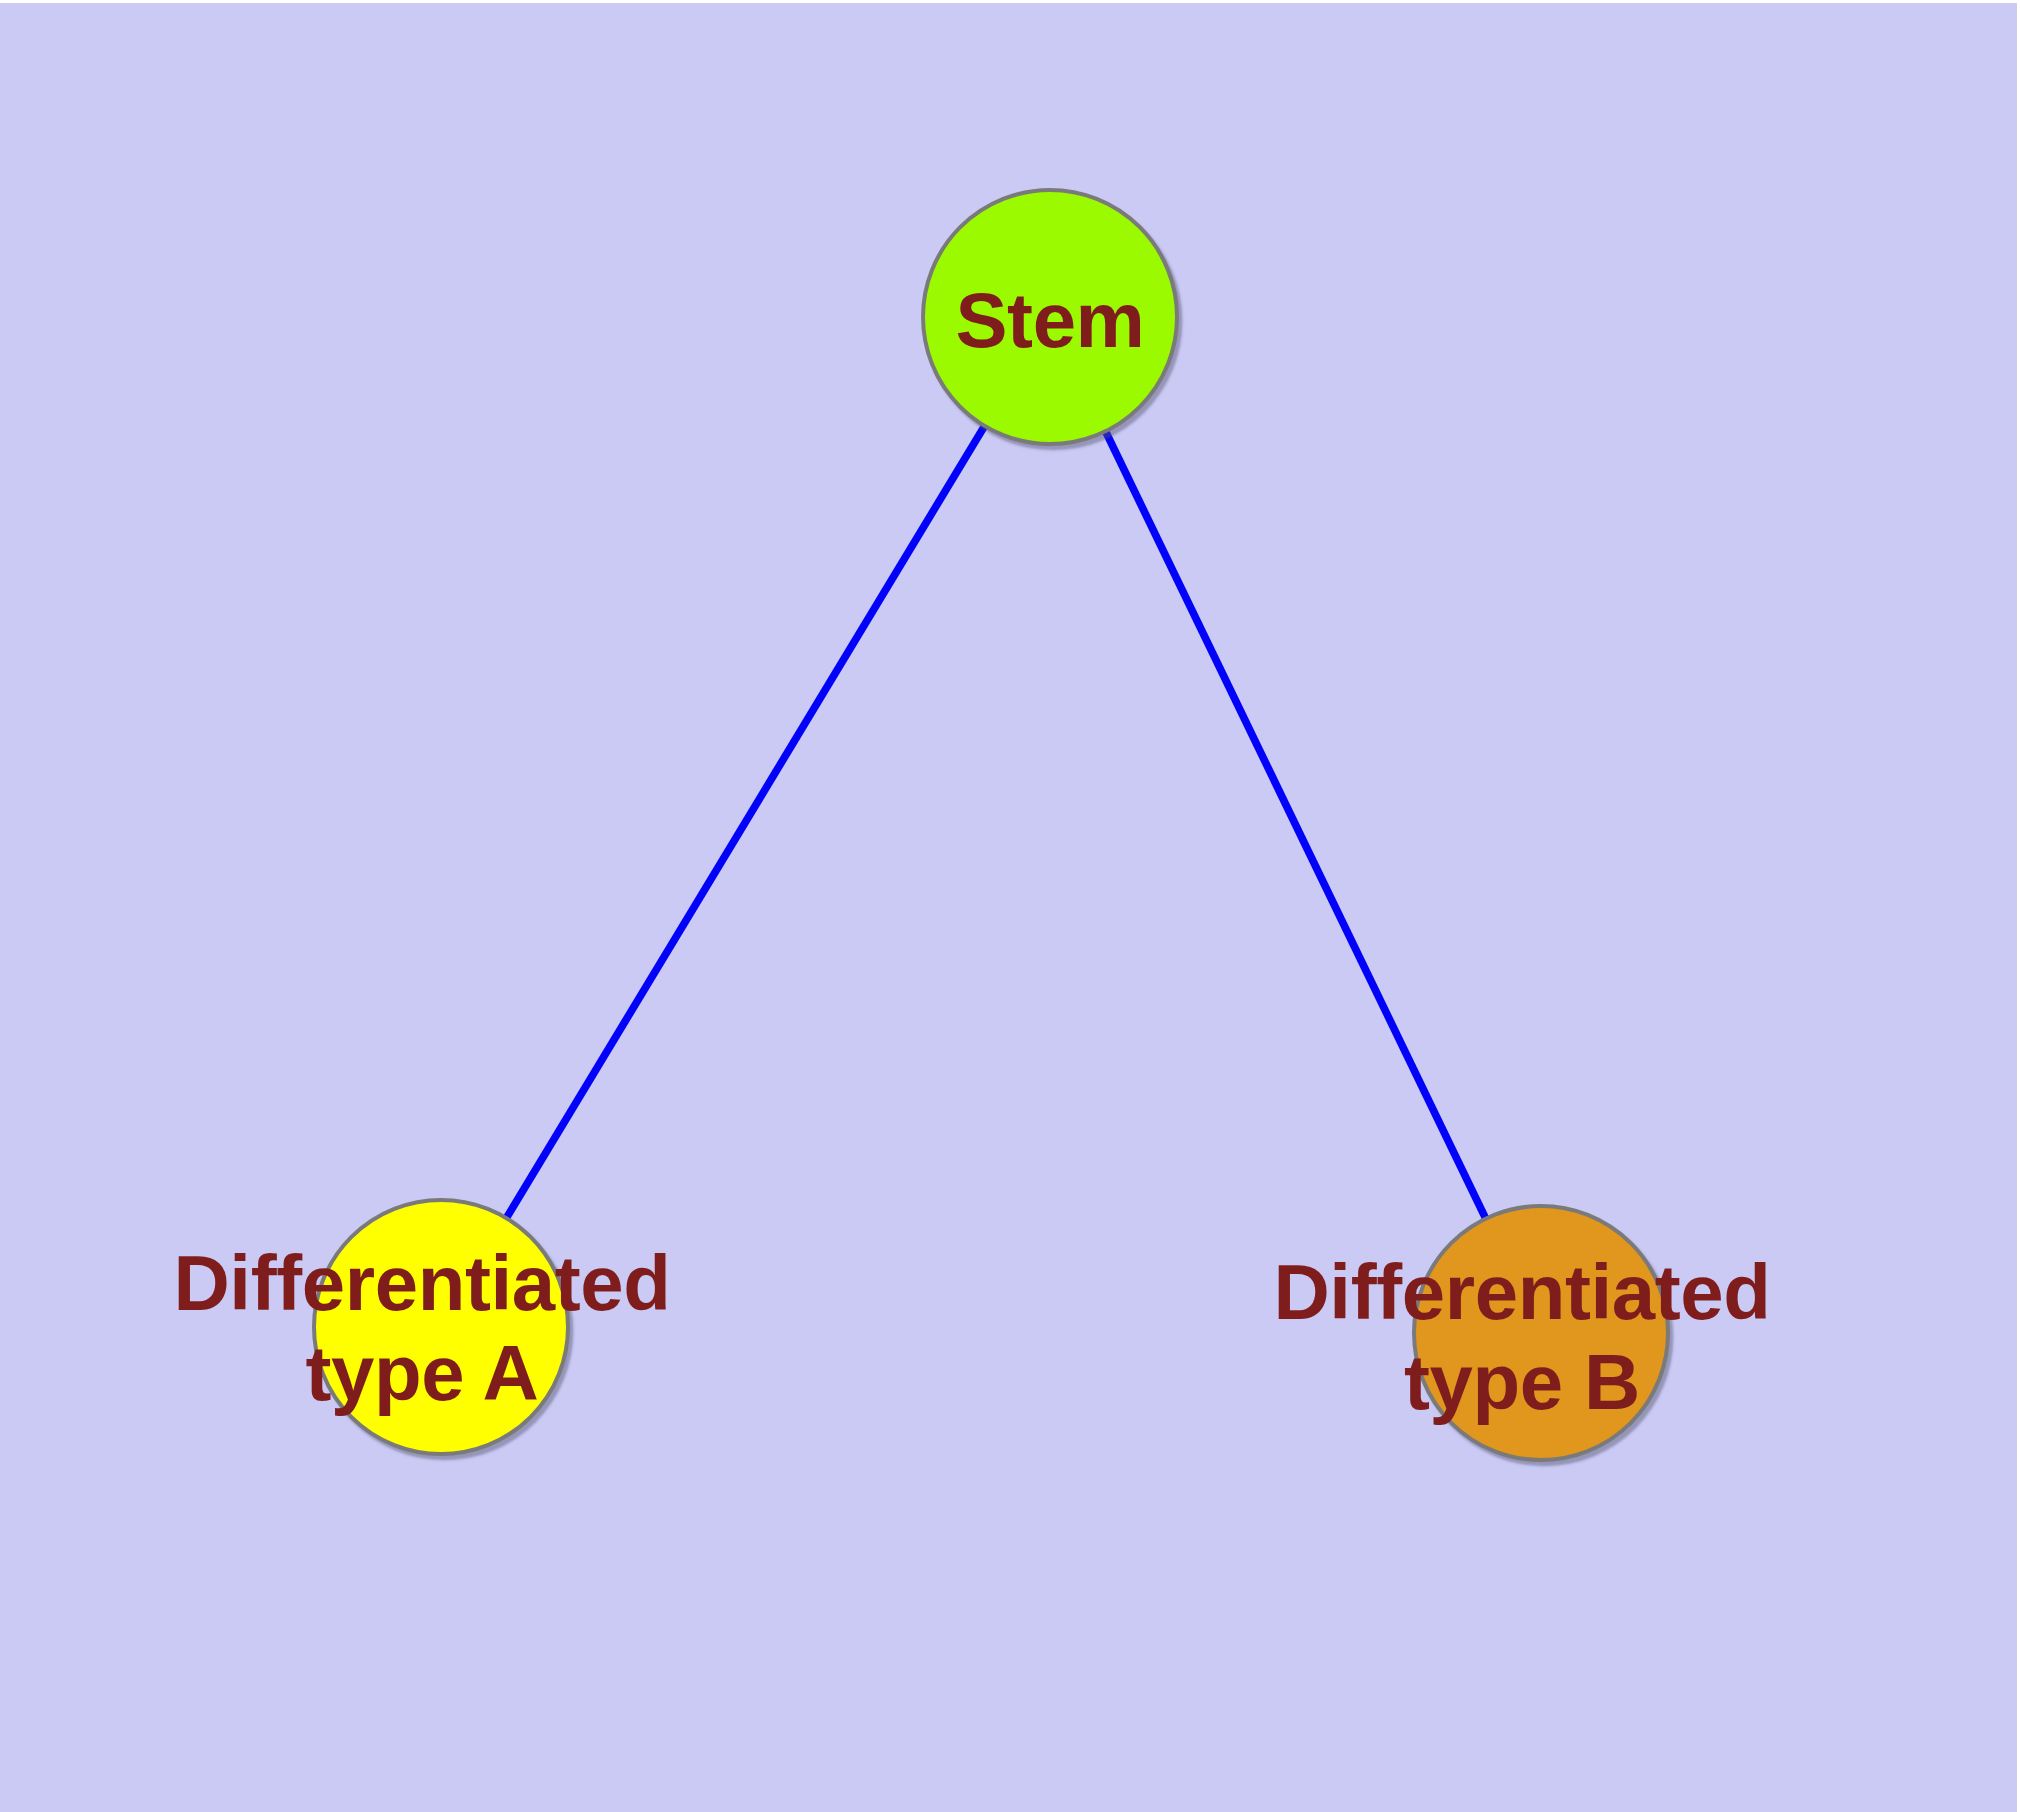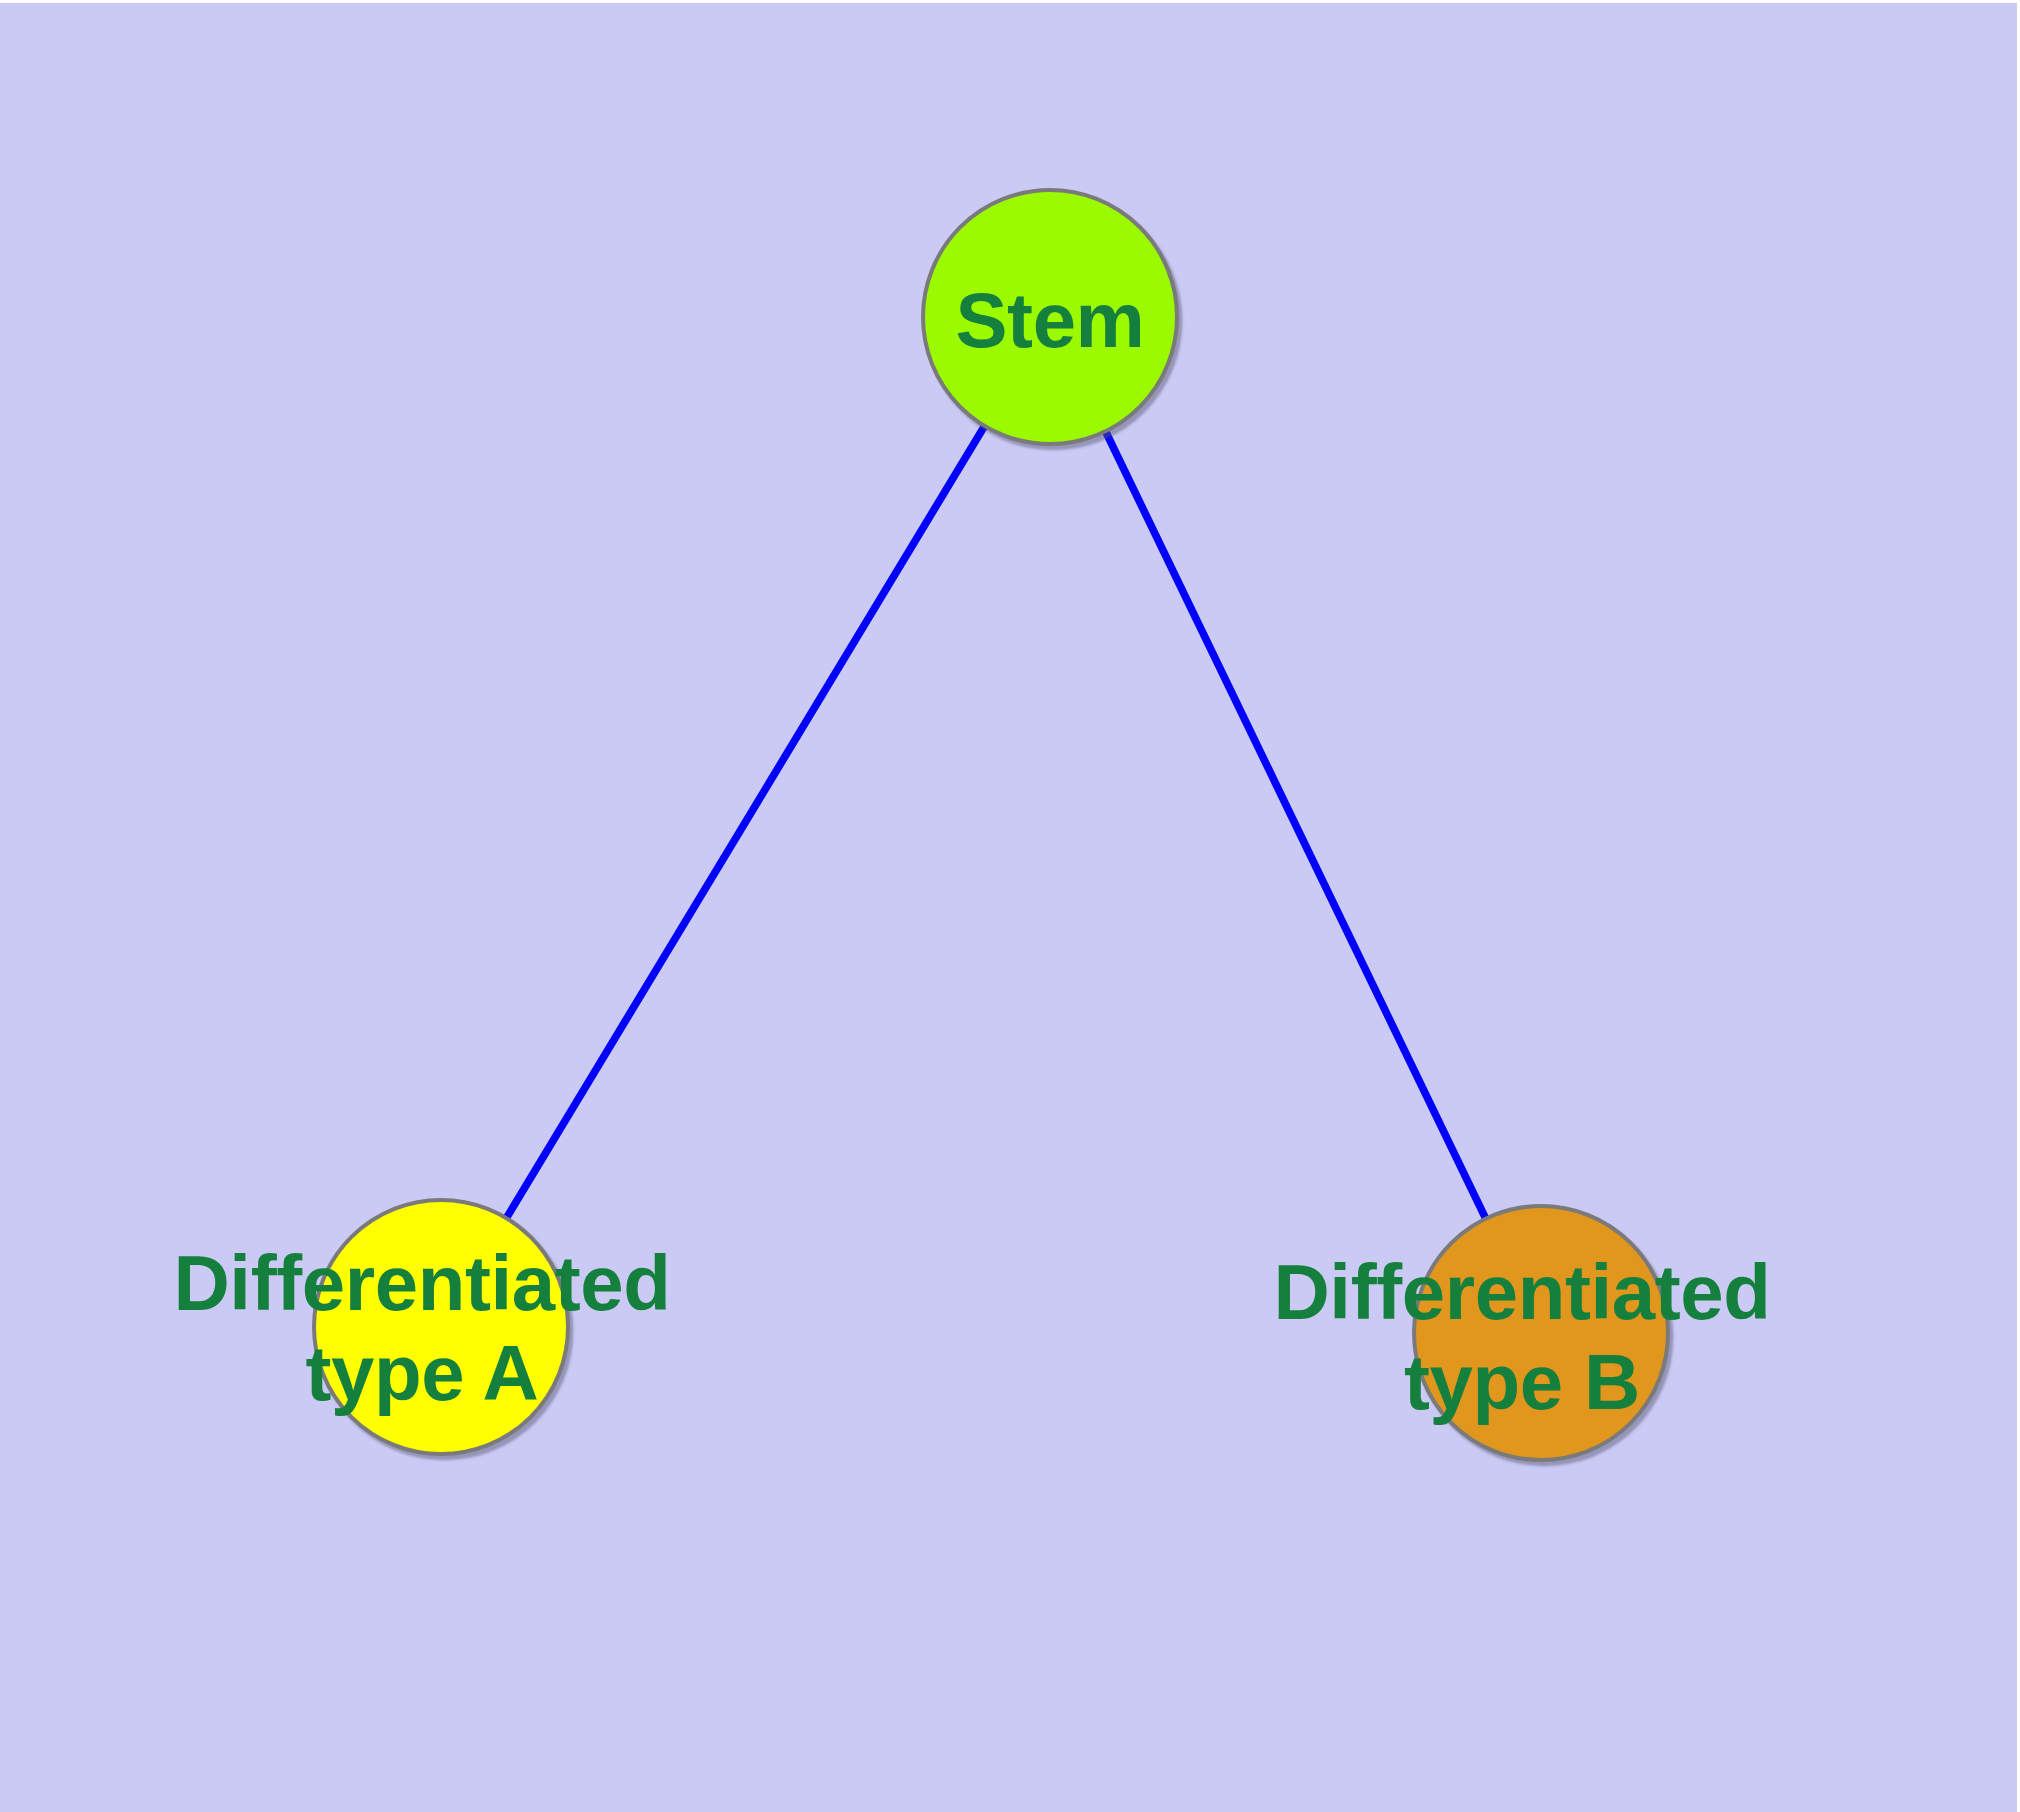--- a/index.html
+++ b/index.html
@@ -41,21 +41,21 @@
     border-radius: 50%;
     box-shadow: 3.4px 4.2px 2.5px rgba(85, 85, 110, 0.45);
   }
   .node-circle.stem   { left: 921px; top: 188px;  }
   .node-circle.type-a { left: 312px;  top: 1198px; }
   .node-circle.type-b { left: 1412px; top: 1204px; }
 
   .node-label {
     position: absolute;
     transform: translate(-50%, -50%);
-    color: #15803d;
+    color: #7f1d1d;
     font-weight: bold;
     font-size: 78px;
     line-height: 90px;
     letter-spacing: -0.4px;
     text-align: center;
     white-space: pre-line;
   }
   .node-label.stem   { left: 1050px; top: 320px;  }
   .node-label.type-a { left: 422px;  top: 1328px; }
   .node-label.type-b { left: 1522px; top: 1337px; }

